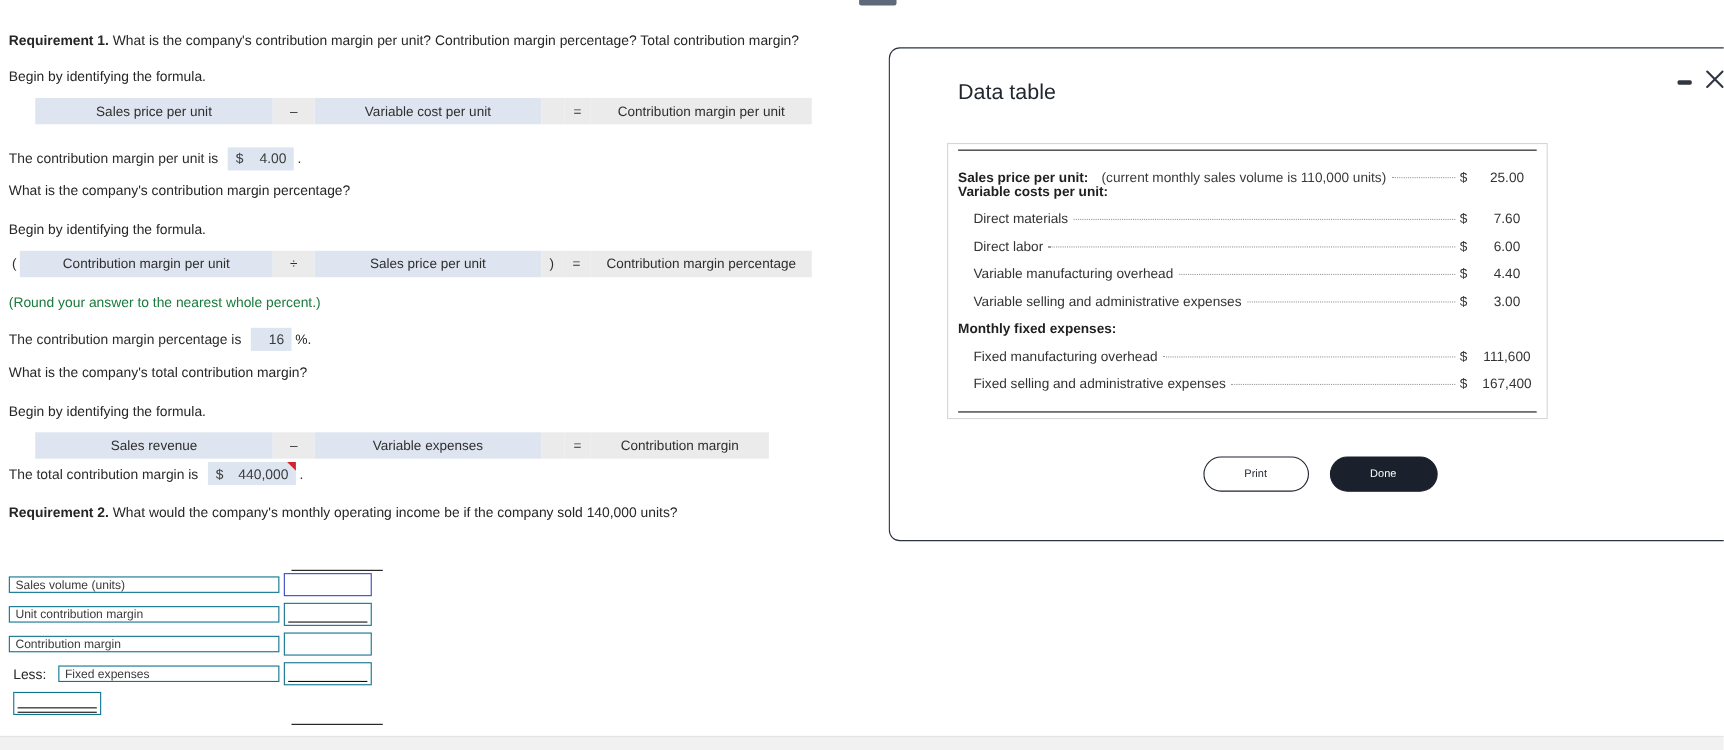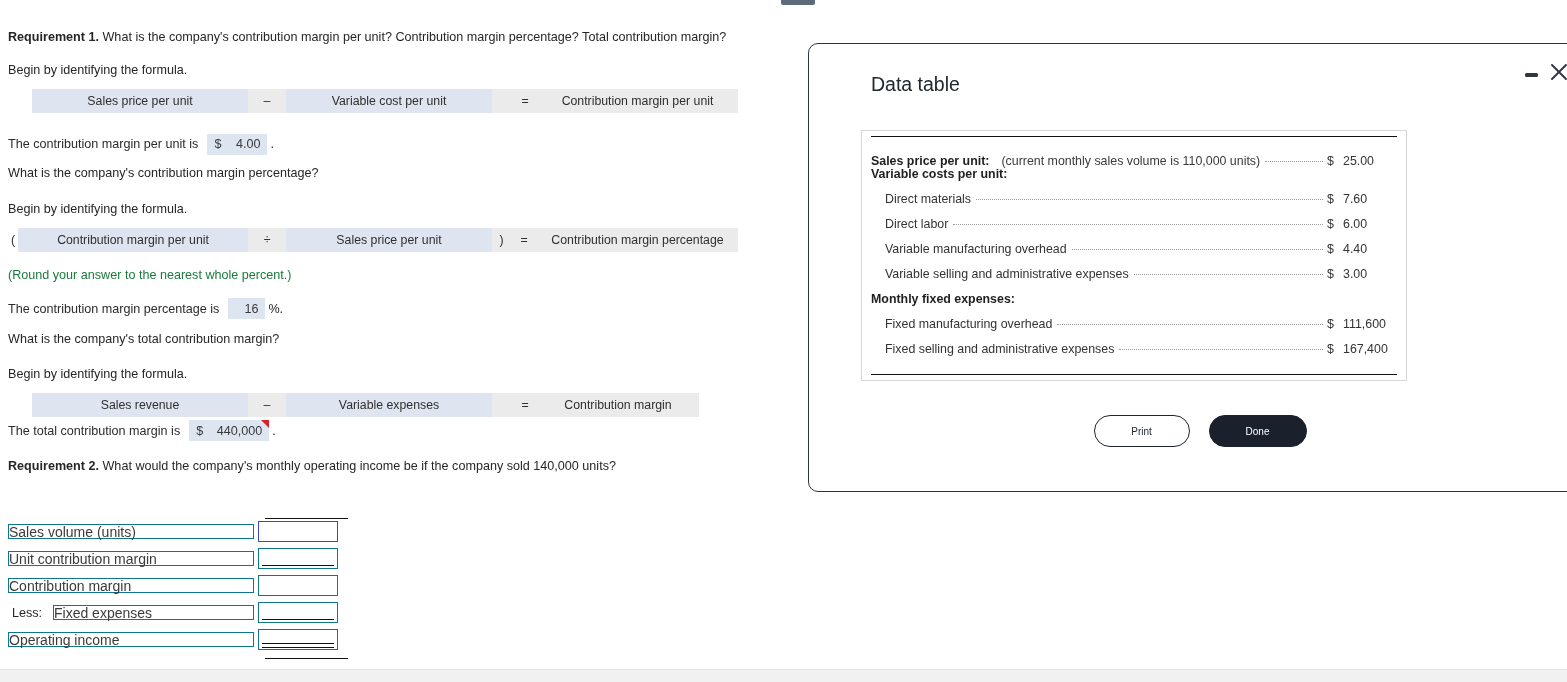--- a/index.html
+++ b/index.html
@@ -113,21 +113,22 @@
     font-size: 12.6px; color: #262626;
     width: 45px; flex: none;
     padding-left: 4px;
     box-sizing: border-box;
   }
   .labbox {
     height: 15px;
     border: 1.3px solid #0e7490;
     background: #fff;
     display: flex; align-items: center;
-    font-size: 14px;
+    padding-left: 5px;
+    font-size: 11px;
     color: #3b3b3b;
     box-sizing: border-box;
     flex: none;
   }
   .labbox.full  { width: 246px; }
   .labbox.short { width: 201px; }
   .valbox {
     position: relative;
     width: 80px; height: 21px;
     margin-left: 4px;
@@ -199,21 +200,21 @@
   .dtrow .hdr { font-weight: bold; color: #1f1f1f; }
   .dtrow .ind { padding-left: 14px; }
   .dtrow .lead {
     flex: 1 1 auto;
     min-width: 6px;
     margin: 0 4px 0 5px;
     border-bottom: 1.4px dotted #9a9a9a;
     transform: translateY(-3px);
   }
   .dtrow .cur  { width: 16px; text-align: left; flex: none; }
-  .dtrow .amt  { width: 54px; text-align: left; flex: none; }
+  .dtrow .amt  { width: 54px; text-align: center; flex: none; }
   .dtrow .note { color: #3a3a3a; margin-left: 12px; margin-top: 12px; }
   .dt-bar-top {
     height: 0; border-top: 1.7px solid #111;
     margin: 5px 9px 0 9px;
   }
   .dt-bar-bot {
     height: 0; border-top: 1.7px solid #111;
     margin: 1px 9px 5px 9px;
   }
 
@@ -352,21 +353,20 @@
 
   <div class="srow">
     <div class="lesslab">Less:</div>
     <div class="labbox short">Fixed expenses</div>
     <div class="valbox">
         <span class="u1"></span>
       </div>
   </div>
 
   <div class="srow">
-    <div class="labbox full">Operating income</div>
     <div class="valbox">
       <span class="u2a"></span>
       <span class="u2b"></span>
     </div>
   </div>
 
   <div class="botrule"></div>
 </div>
 
 <div class="dialog">

